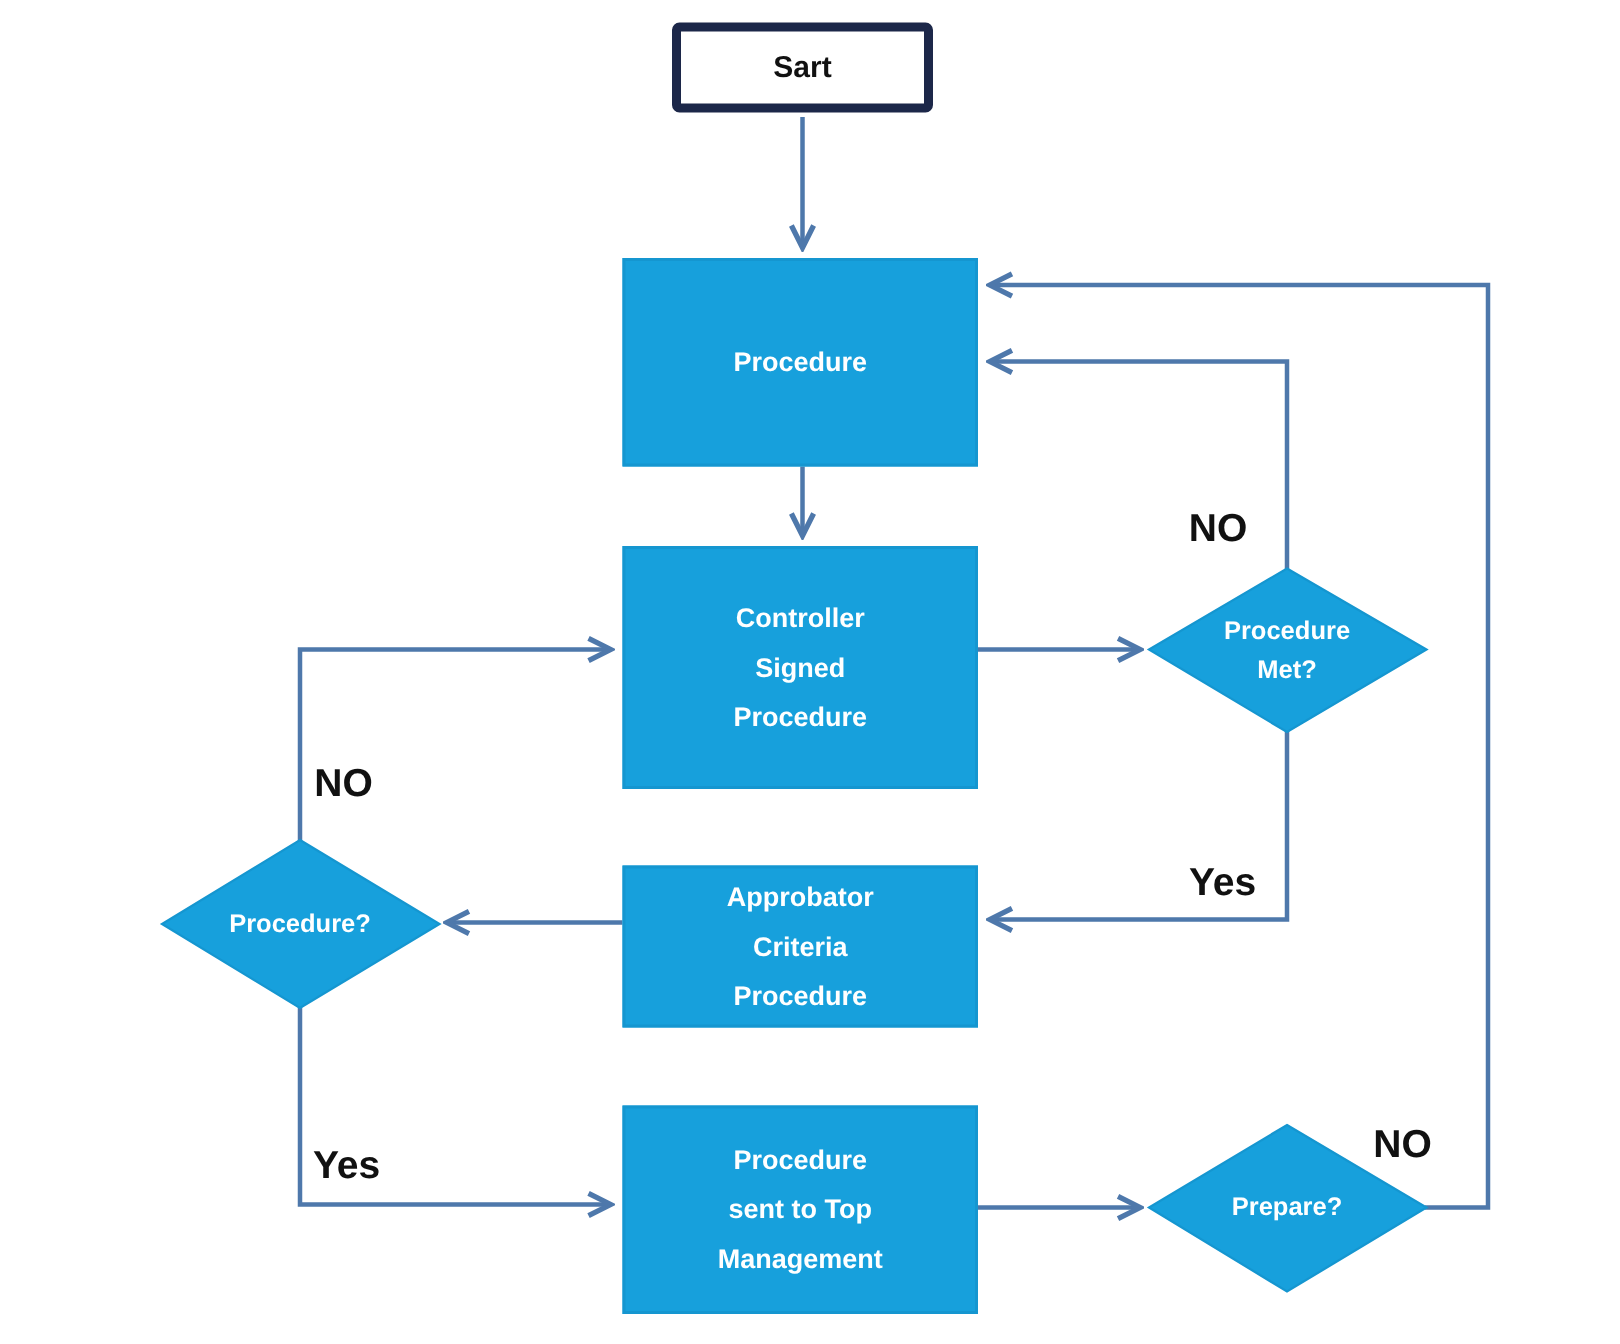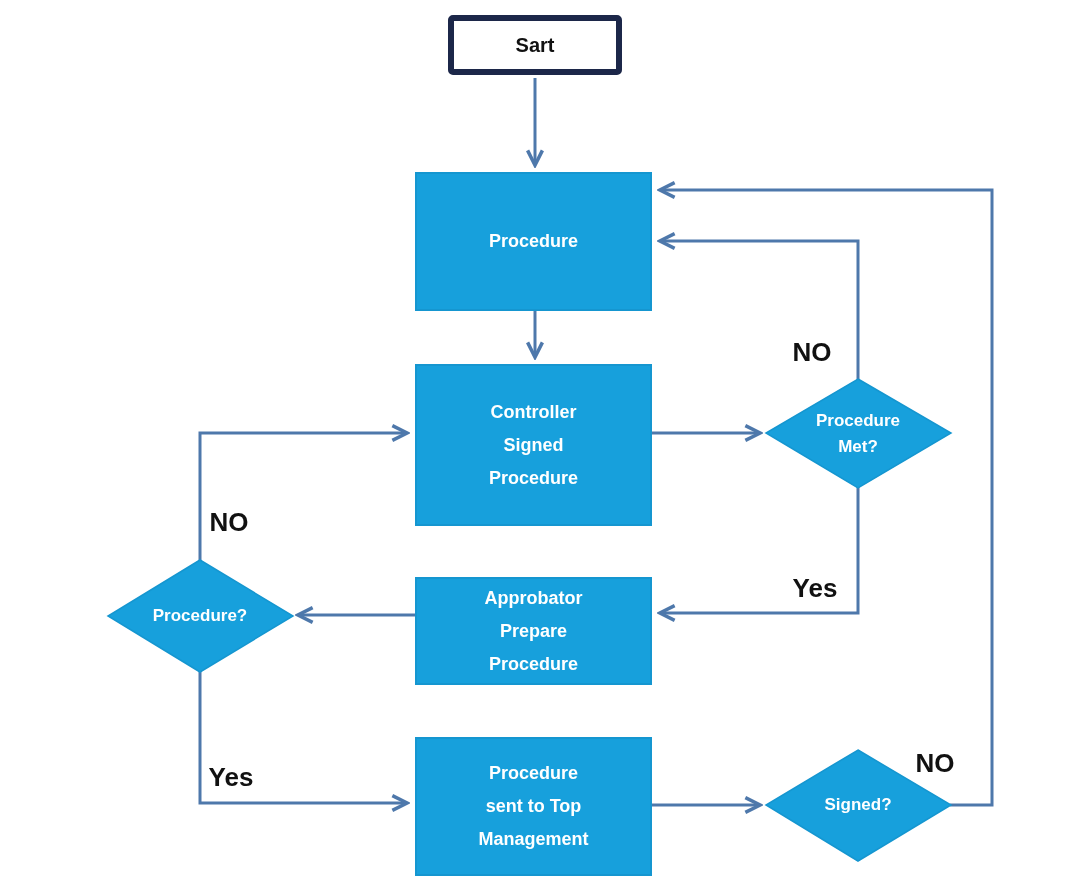--- a/index.html
+++ b/index.html
@@ -124,36 +124,36 @@
   </div>
 
   <div class="node process" style="top:364px; height:162px;">
     <div>Controller</div>
     <div>Signed</div>
     <div>Procedure</div>
   </div>
 
   <div class="node process" style="top:545px; height:108px;margin-top:32px;">
     <div>Approbator</div>
-    <div>Prepare</div>
+    <div>Criteria</div>
     <div>Procedure</div>
   </div>
 
   <div class="node process" style="top:737px; height:139px;">
     <div>Procedure</div>
     <div>sent to Top</div>
     <div>Management</div>
   </div>
 
   <div class="diamond-label" style="left:858px; top:434px;">
     <div>Procedure</div>
     <div>Met?</div>
   </div>
   <div class="diamond-label" style="left:200px; top:616px;">Procedure?</div>
-  <div class="diamond-label" style="left:858px; top:805px;">Signed?</div>
+  <div class="diamond-label" style="left:858px; top:805px;">Prepare?</div>
 
   <div class="edge-label" style="left:812px; top:352px;">NO</div>
   <div class="edge-label" style="left:815px; top:588px;">Yes</div>
   <div class="edge-label" style="left:229px; top:522px;">NO</div>
   <div class="edge-label" style="left:231px; top:777px;">Yes</div>
   <div class="edge-label" style="left:935px; top:763px;">NO</div>
 
 </div>
 
 </body></html>

